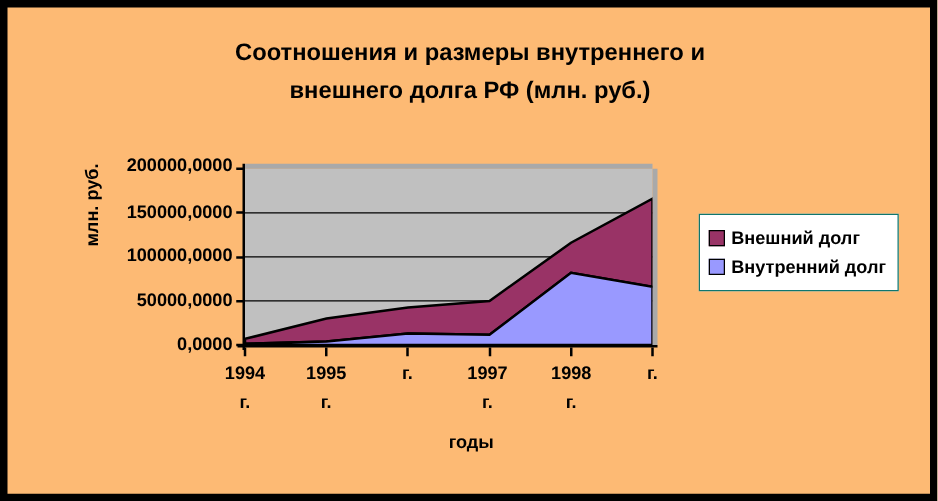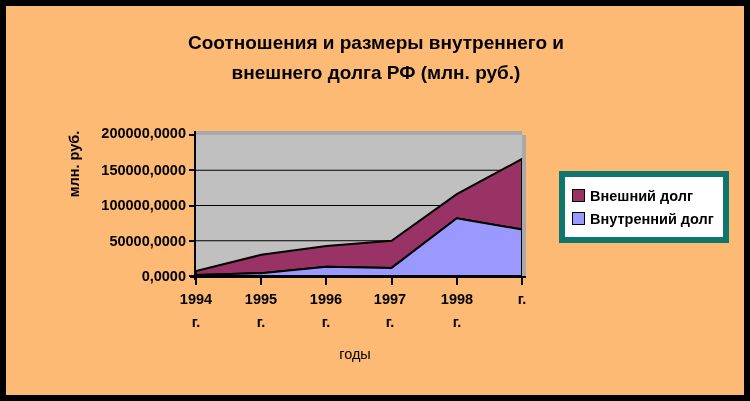--- a/index.html
+++ b/index.html
@@ -154,35 +154,35 @@
     font-size: 14.5px;
     font-weight: bold;
     color: #000000;
     line-height: 23px;
   }
   .x-label .xl-year { display: block; }
   .x-label .xl-suffix { display: block; }
 
   .x-axis-title {
     position: absolute;
-    left: 186px;
+    left: 208px;
     top: 340px;
     width: 326px;
     text-align: center;
     font-size: 14.5px;
-    font-weight: normal;
+    font-weight: bold;
     color: #000000;
   }
 
   
   .legend {
     position: absolute;
     left: 553px;
     top: 165px;
-    border: 6px solid #0f766e;
+    border: 1px solid #0f766e;
     background: #ffffff;
     padding: 7px 9px 7px 7px;
     box-sizing: border-box;
   }
   .legend-item {
     display: flex;
     align-items: center;
     height: 23px;
     white-space: nowrap;
   }
@@ -256,21 +256,20 @@
 
   <div class="x-label" style="left:190px;">
     <span class="xl-year">1994</span>
     <span class="xl-suffix">г.</span>
   </div>
   <div class="x-label" style="left:255px;">
     <span class="xl-year">1995</span>
     <span class="xl-suffix">г.</span>
   </div>
   <div class="x-label" style="left:320px;">
-    <span class="xl-year">1996</span>
     <span class="xl-suffix">г.</span>
   </div>
   <div class="x-label" style="left:384px;">
     <span class="xl-year">1997</span>
     <span class="xl-suffix">г.</span>
   </div>
   <div class="x-label" style="left:451px;">
     <span class="xl-year">1998</span>
     <span class="xl-suffix">г.</span>
   </div>

